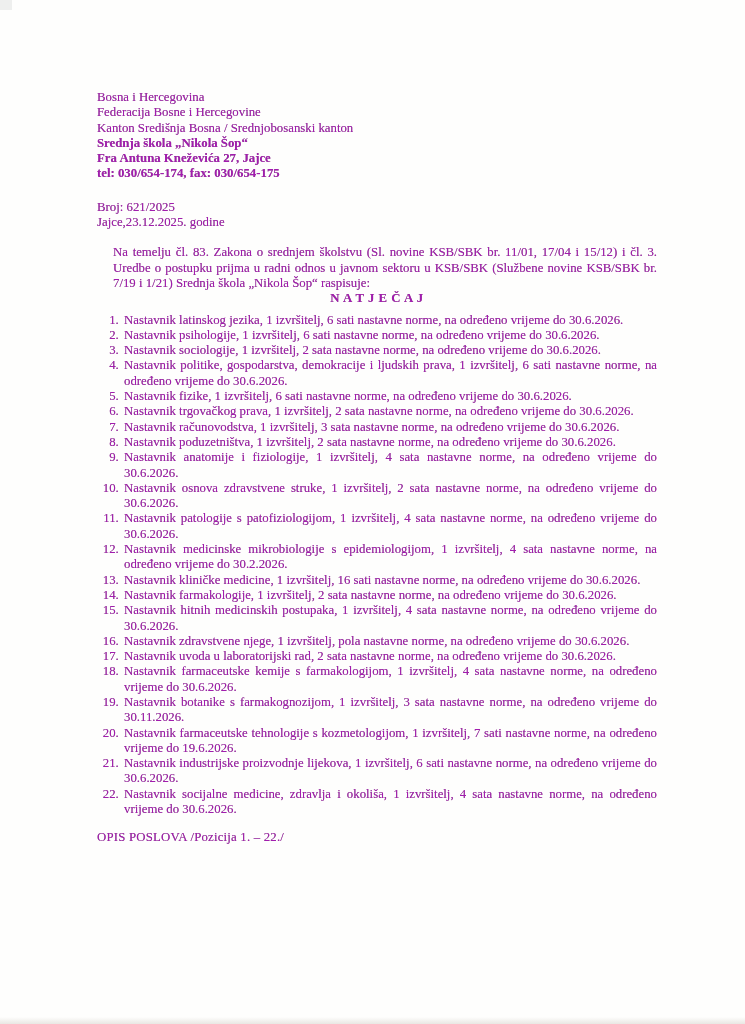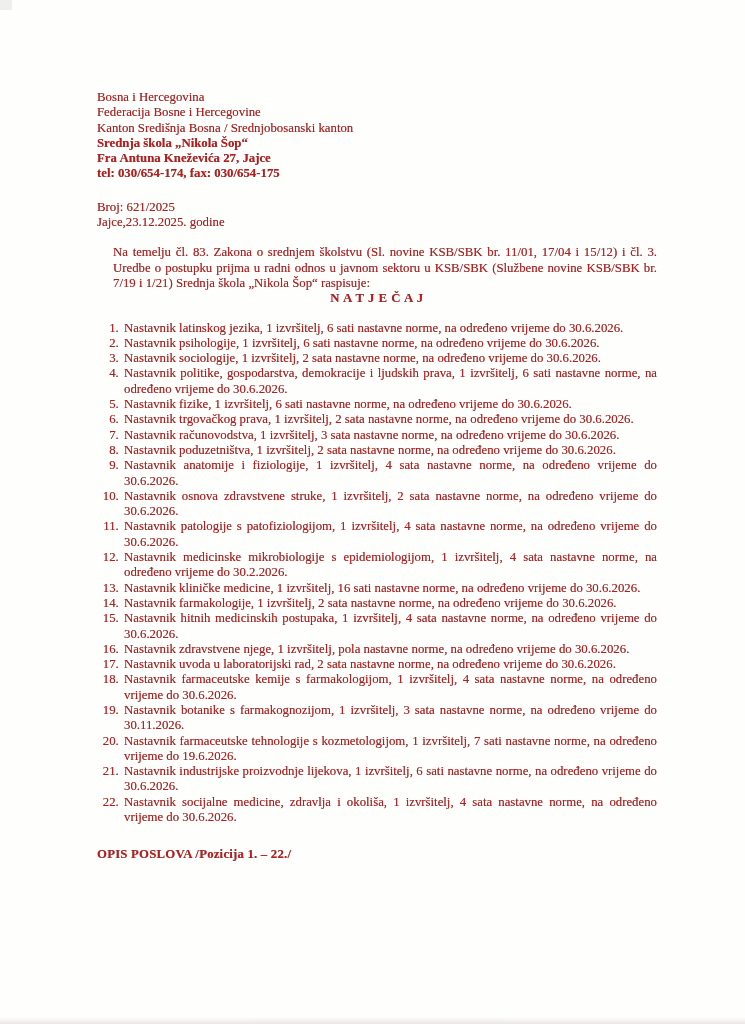--- a/index.html
+++ b/index.html
@@ -10,21 +10,21 @@
     overflow: hidden;
   }
   .page {
     position: relative;
     width: 745px;
     height: 1024px;
     background: #fefefd;
     font-family: "Liberation Serif", "DejaVu Serif", serif;
     font-size: 12.8px;
     line-height: 15.3px;
-    color: #b91c1c;
+    color: #a21caf;
     text-shadow: 0 0 0.5px rgba(70,62,55,0.55);
   }
   .content {
     position: absolute;
     left: 97px;
     top: 90px;
     width: 560px;
   }
   .letterhead .line { white-space: nowrap; }
   .letterhead .bold { font-weight: bold; }
@@ -35,31 +35,31 @@
     margin-left: 16px;
   }
   .title-block {
     margin-top: 0;
     text-align: center;
     font-weight: bold;
   }
   .title-main { letter-spacing: 0.5px; }
   .title-sub { letter-spacing: 0.4px; }
   ol.jobs {
-    margin-top: 14px;
+    margin-top: 6px;
     padding-left: 25px;
     list-style: decimal outside;
   }
   ol.jobs li {
     text-align: justify;
     padding-left: 2px;
   }
   .footer-heading {
-    margin-top: 22px;
-    font-weight: bold;
+    margin-top: 13px;
+    font-weight: normal;
     letter-spacing: 0.2px;
   }
   .scan-edge-bottom {
     position: absolute;
     left: 0;
     bottom: 0;
     width: 745px;
     height: 7px;
     background: linear-gradient(to bottom, rgba(233,231,226,0), rgba(216,212,205,0.55));
   }

